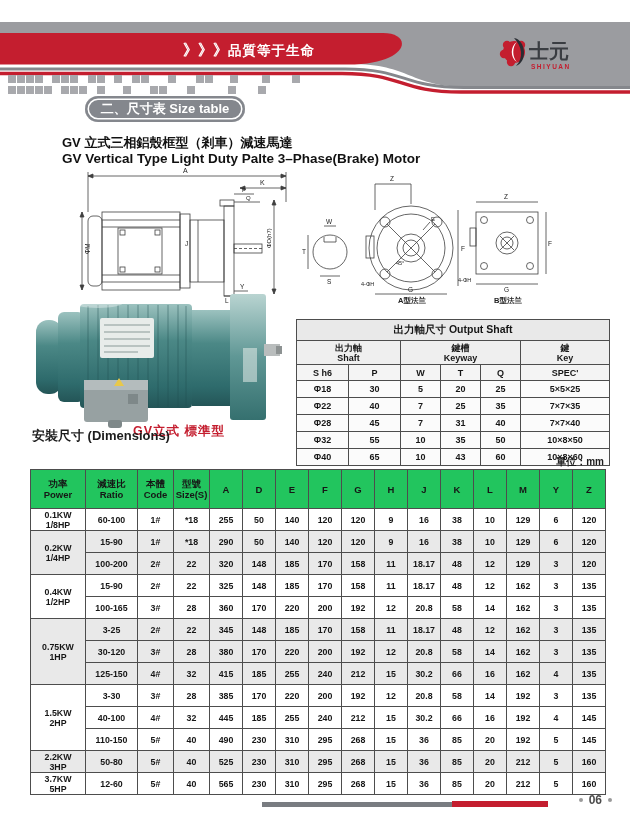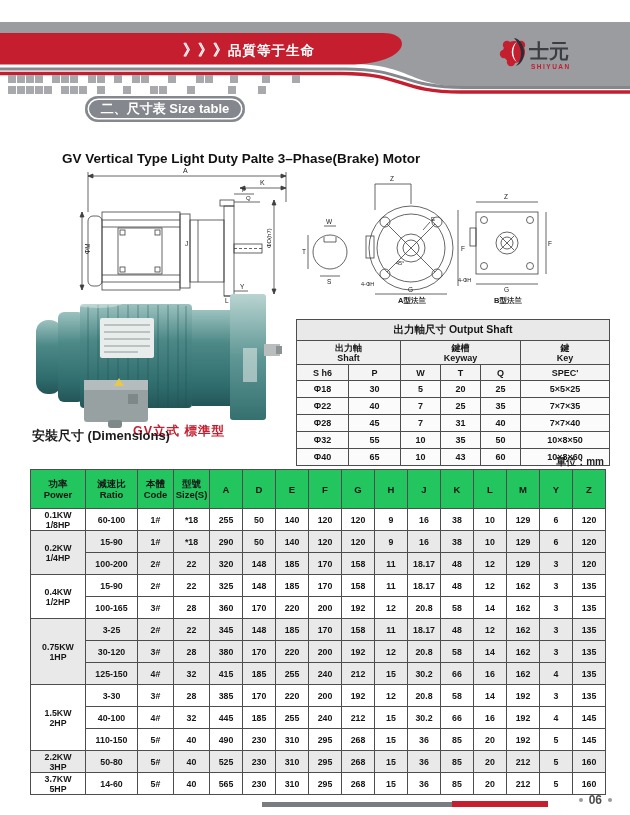--- a/index.html
+++ b/index.html
@@ -106,20 +106,21 @@
       <div style="left: 151px; top: 11px;"></div>
       <div style="left: 179px; top: 11px;"></div>
       <div style="left: 220px; top: 11px;"></div>
       <div style="left: 250px; top: 11px;"></div>
     </div>
 
   <div id="section-pill">
     <span>二、尺寸表 Size table</span>
   </div>
 
+  <div id="title-zh" class="title">GV 立式三相鋁殼框型（剎車）減速馬達</div>
   <div id="title-en" class="title">GV Vertical Type Light Duty Palte 3–Phase(Brake) Motor</div>
 
   <svg id="drawing" width="478" height="140" viewBox="0 0 478 140">
     <g stroke="#3f3f3f" stroke-width="0.8" fill="none">
 
       <line x1="10" y1="12" x2="208" y2="12"></line>
         <line x1="10" y1="8" x2="10" y2="48"></line>
         <line x1="208" y1="8" x2="208" y2="38"></line>
       <path d="M10,12 l5,-2 v4 Z M208,12 l-5,-2 v4 Z" fill="#3f3f3f"></path>
 
@@ -603,21 +604,21 @@
           <td class="shade">36</td>
           <td class="shade">85</td>
           <td class="shade">20</td>
           <td class="shade">212</td>
           <td class="shade">5</td>
           <td class="shade">160</td>
         </tr>
         <tr>
           <td rowspan="1">3.7KW
 5HP</td>
-          <td>14-60</td>
+          <td>12-60</td>
           <td>5#</td>
           <td>40</td>
           <td>565</td>
           <td>230</td>
           <td>310</td>
           <td>295</td>
           <td>268</td>
           <td>15</td>
           <td>36</td>
           <td>85</td>

